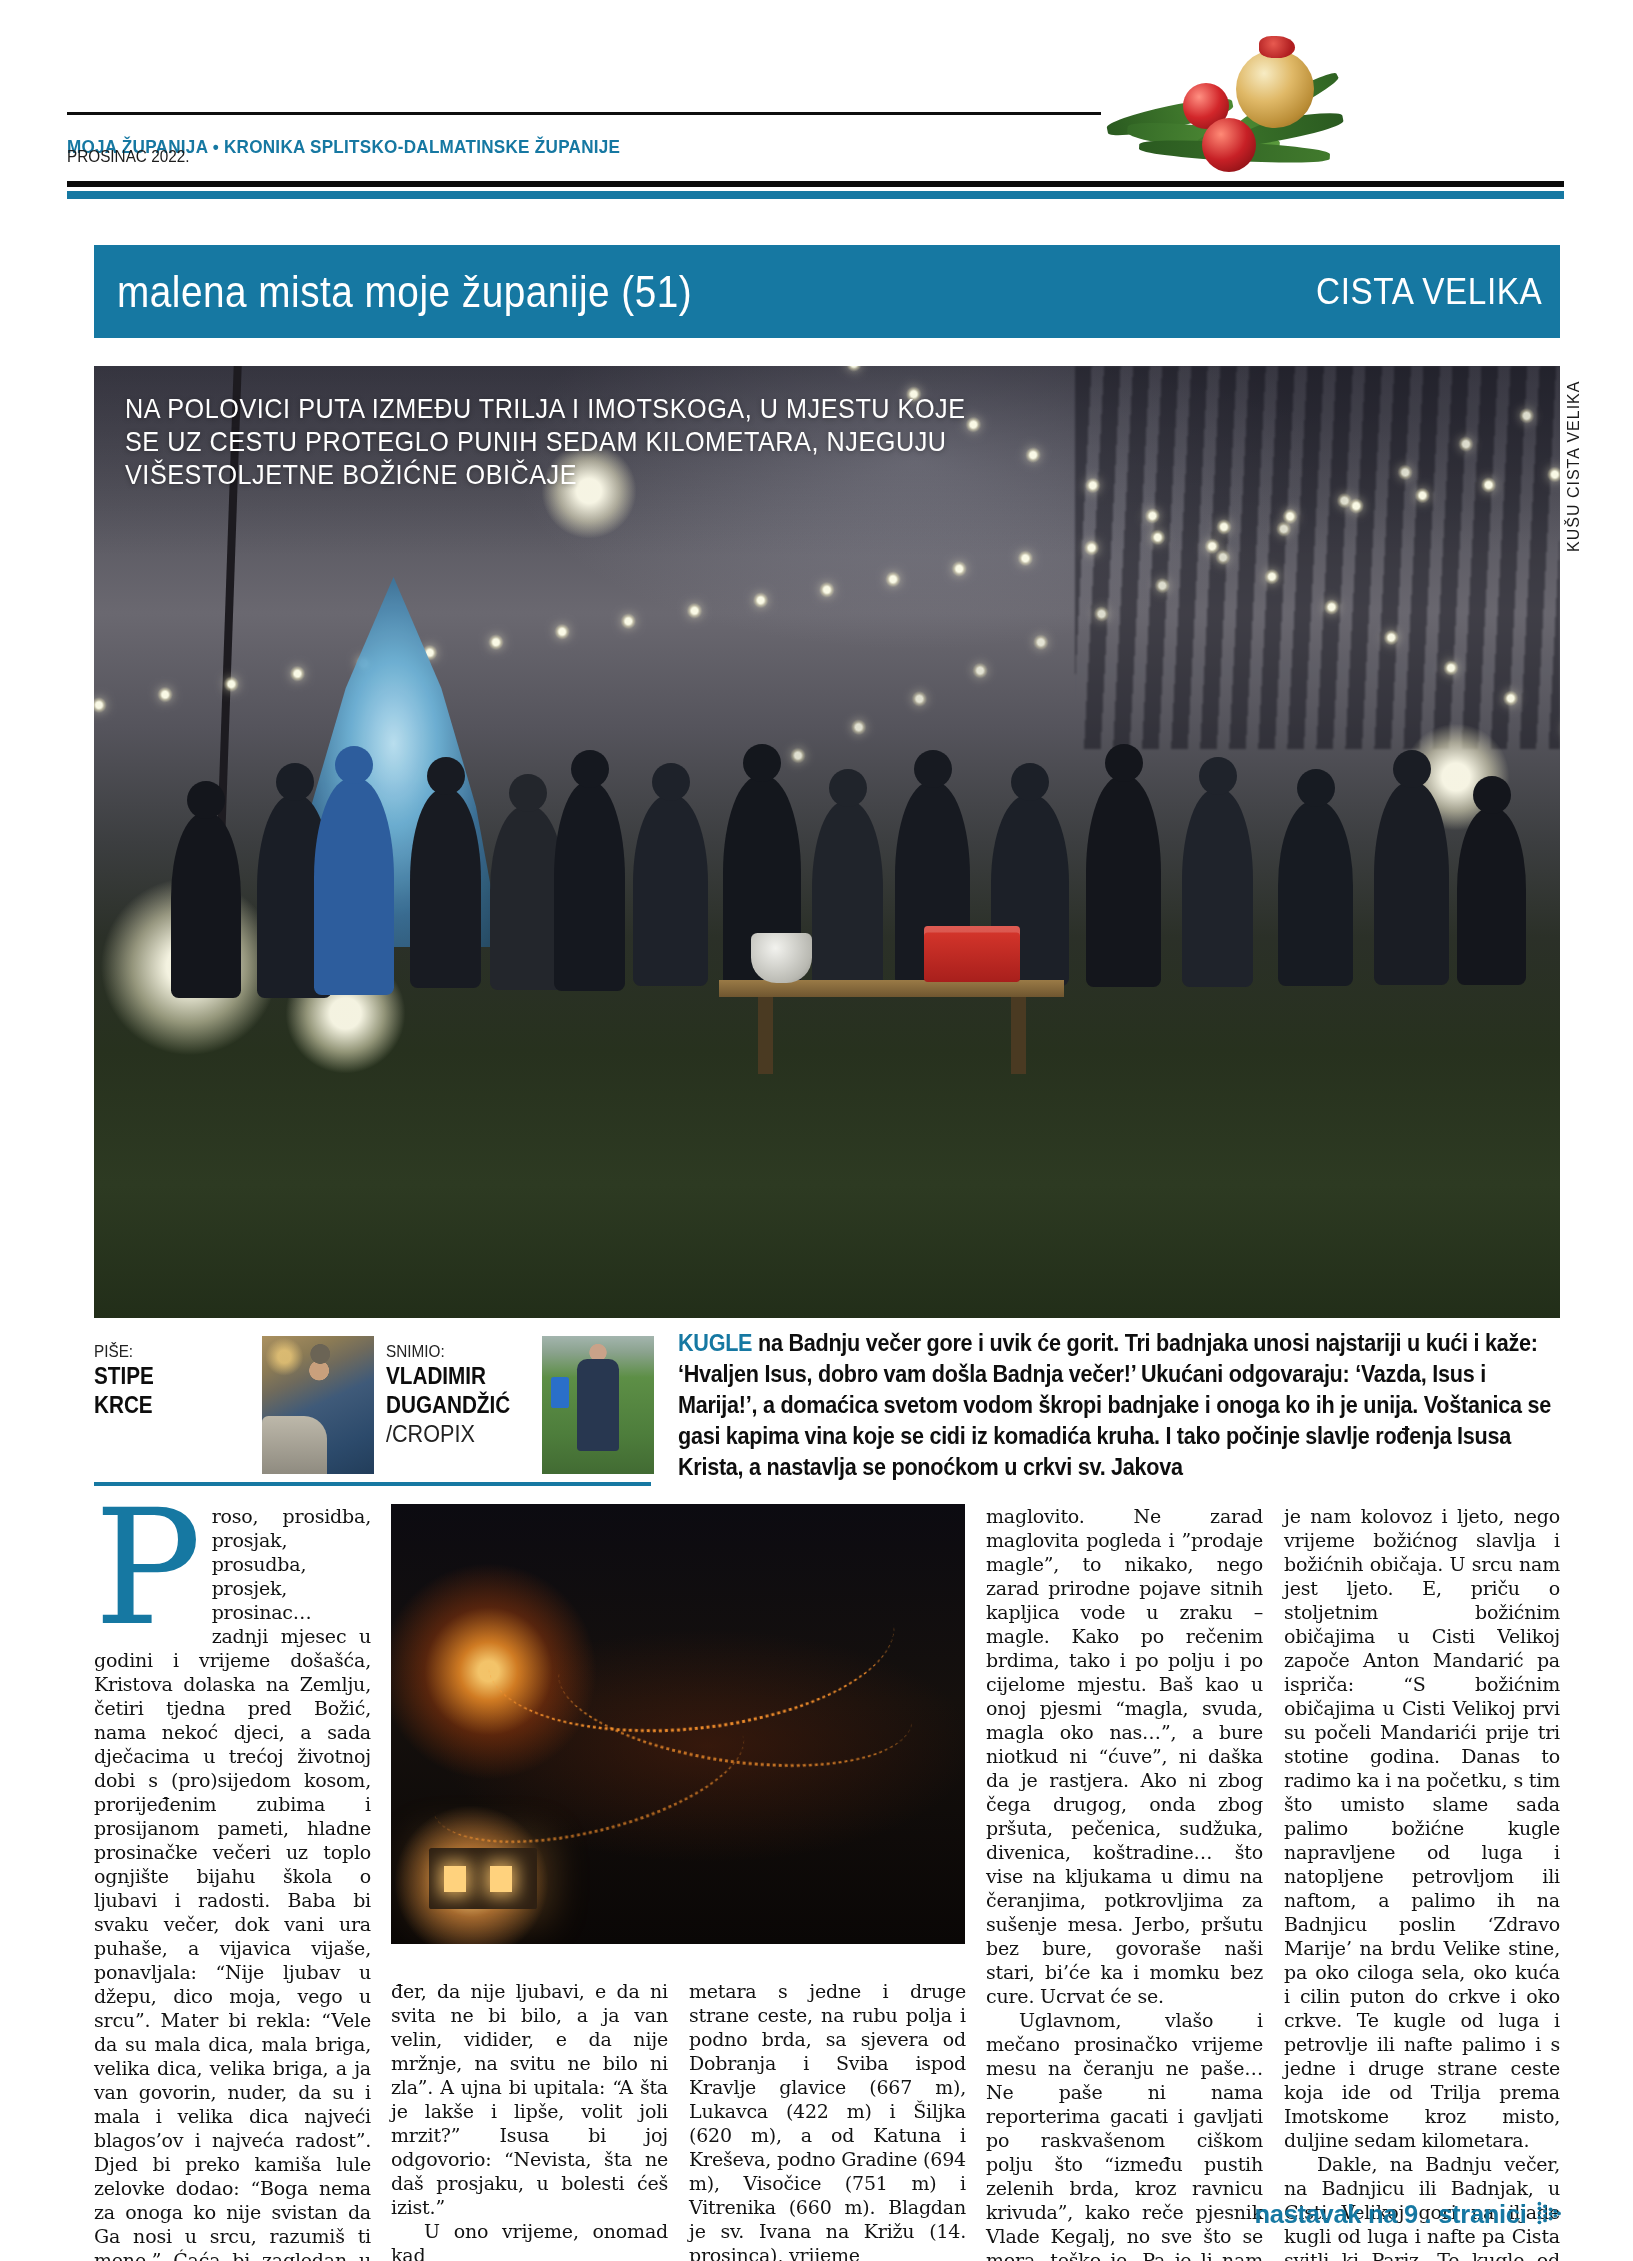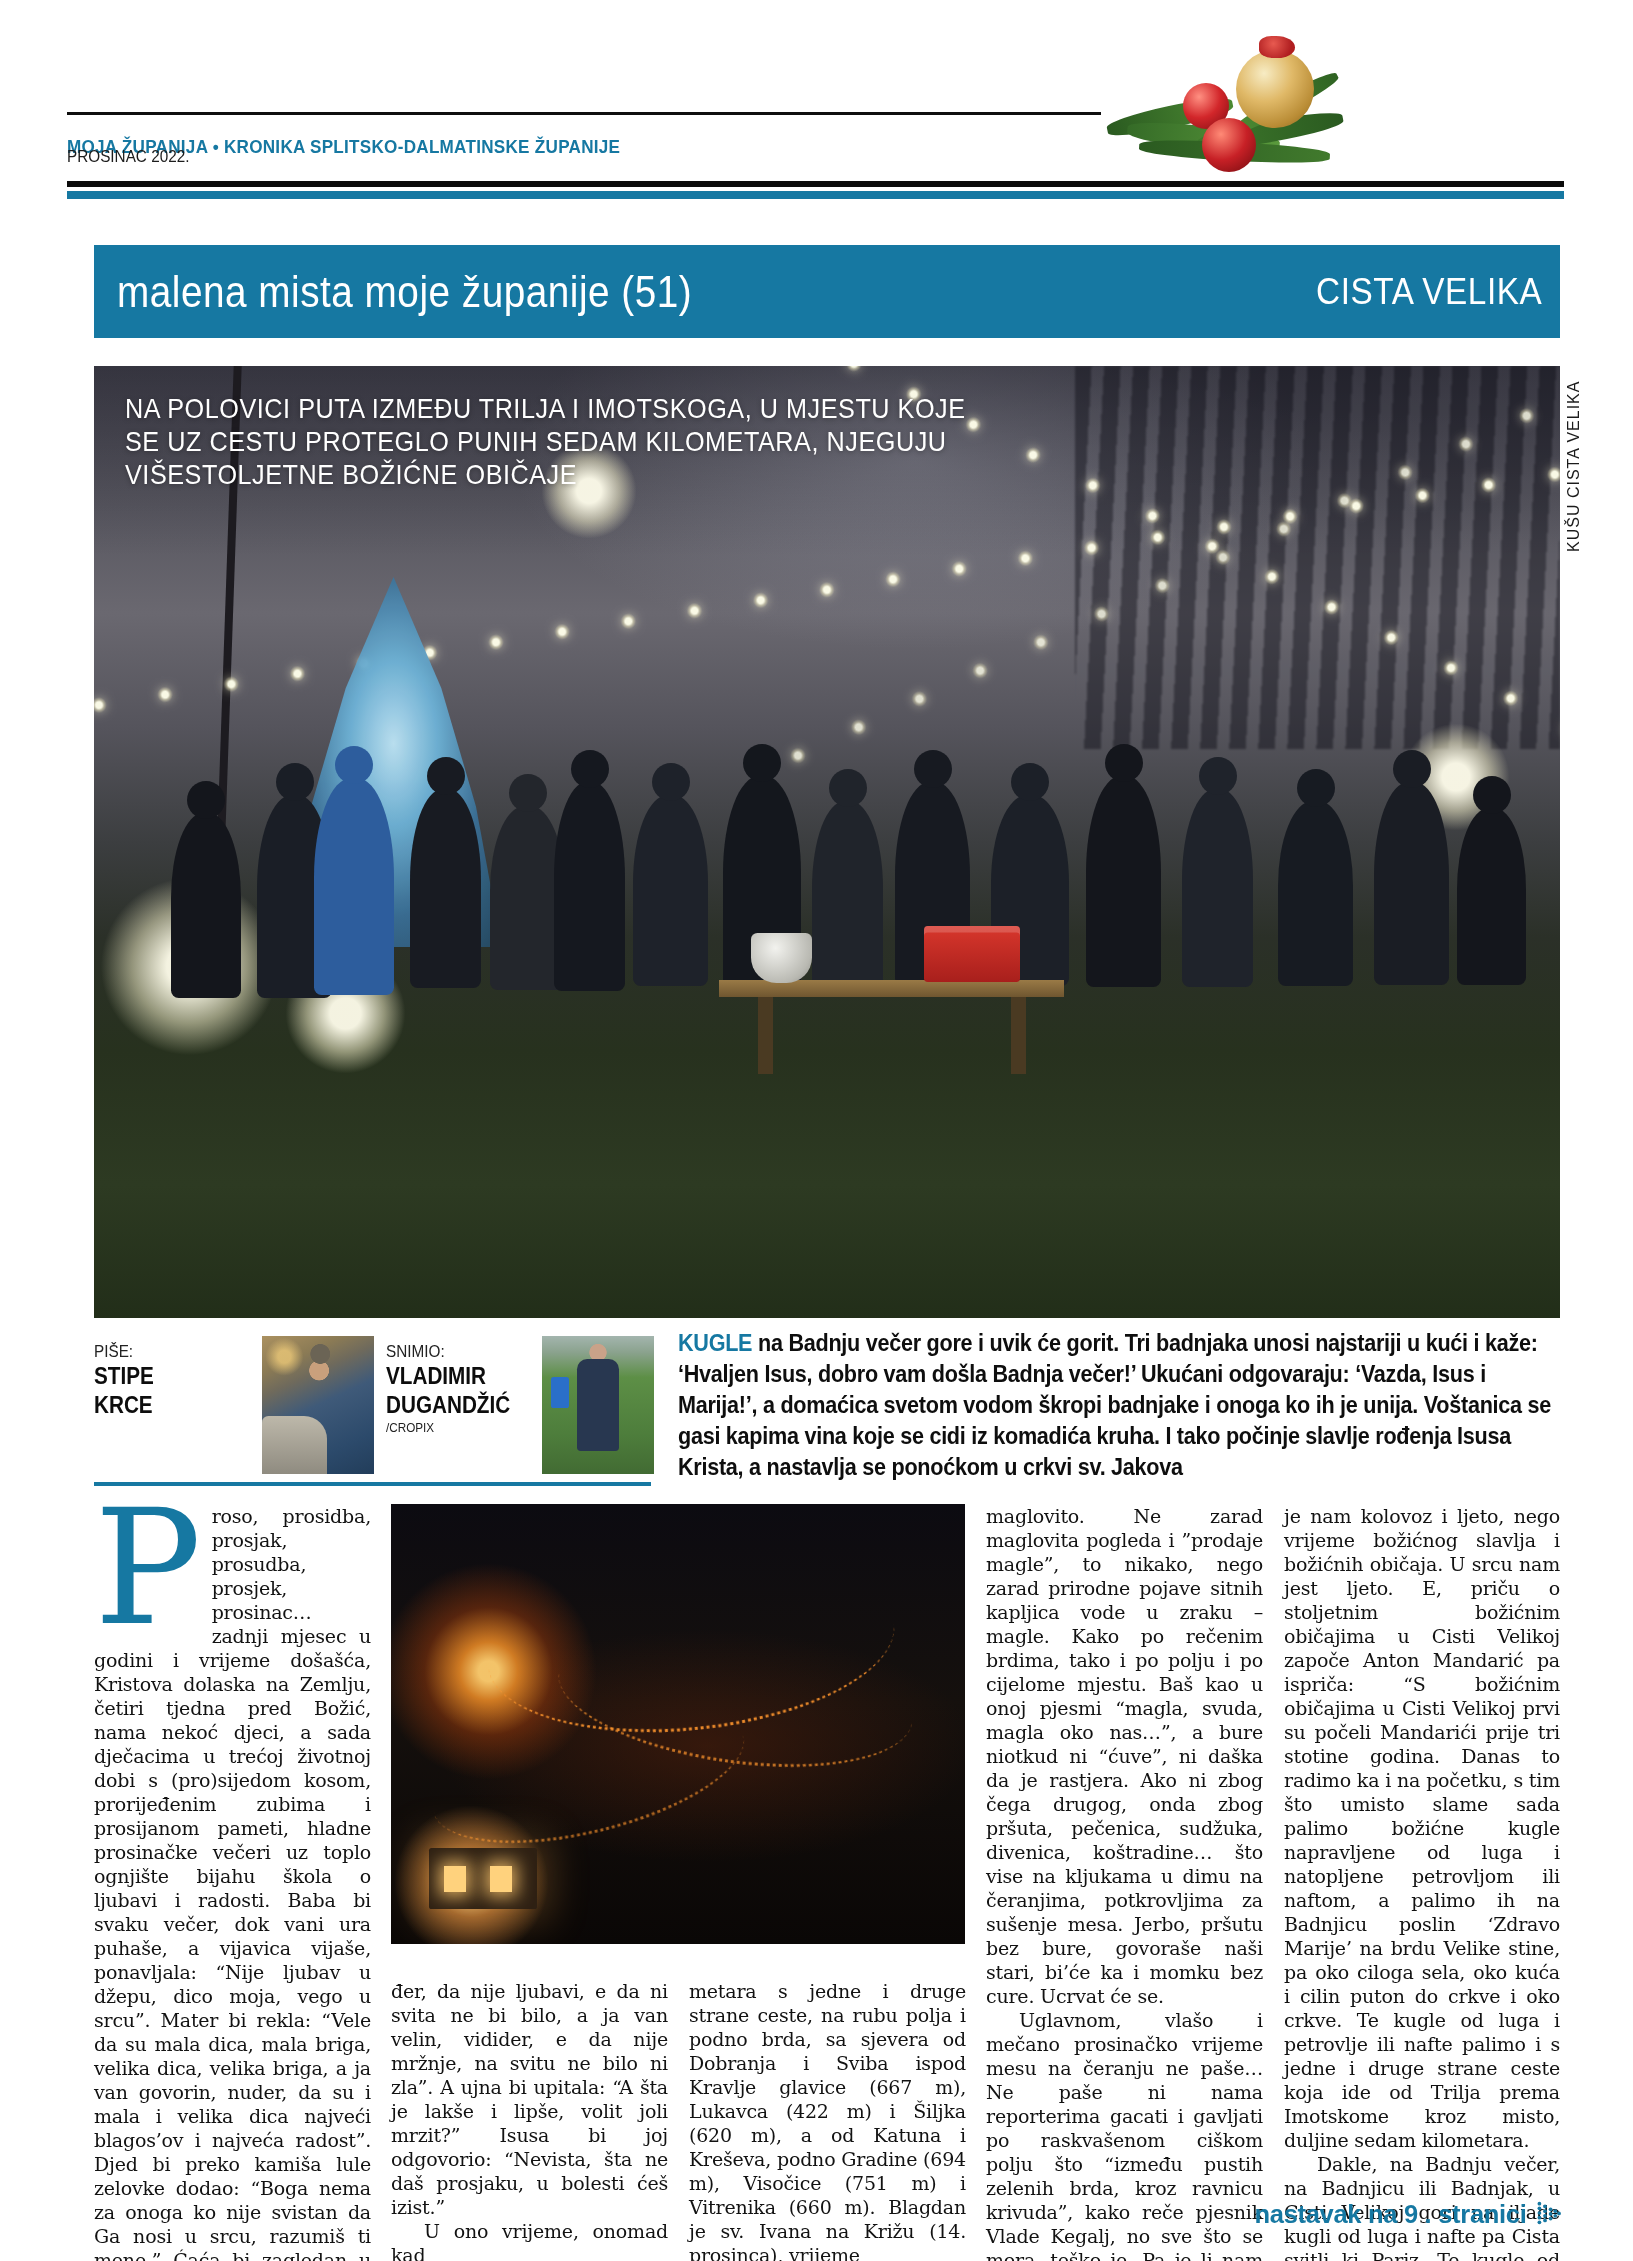--- a/index.html
+++ b/index.html
@@ -63,21 +63,21 @@
         transform:scaleX(.97);transform-origin:0 0;white-space:nowrap;text-shadow:0 2.6px 11.5px rgba(0,0,0,.55);}
 
   .credit-vert{left:1565px;top:367px;width:23px;height:185px;writing-mode:vertical-rl;transform:rotate(180deg);
         font-size:16px;letter-spacing:1px;color:#1b1b1b;white-space:nowrap;}
 
   
   .byline-label{font-size:17px;color:#222;}
   .byline-name{font-size:23px;font-weight:bold;line-height:29px;color:#0d0d0d;}
   .writer-block{left:94px;top:1342px;}
   .photographer-block{left:386px;top:1342px;}
-  .agency{font-size:13px;font-weight:normal;color:#222;}
+  .agency{font-size:24px;font-weight:normal;color:#222;}
   .byline-photo{width:112px;height:138px;overflow:hidden;}
   .writer-photo{left:262px;top:1336px;background:
         radial-gradient(circle at 52% 13%, #6b6455 0 9.6px, transparent 10.2px),
         radial-gradient(circle at 51% 25%, #c9a07c 0 9.6px, transparent 10.2px),
         radial-gradient(circle at 20% 15%, rgba(235,200,120,.8) 0 6.4px, transparent 19px),
         linear-gradient(155deg,#ab9160 0%,#8a7a55 20%,#6f6a5c 32%,#3f5a79 50%,#2c4a6b 78%,#223d5a 100%);}
   .writer-photo::after{content:"";position:absolute;left:0;bottom:0;width:58%;height:42%;
         background:linear-gradient(180deg,#bdb8aa,#8f8b80);border-radius:6.4px 23px 0 0;}
   .photographer-photo{left:542px;top:1336px;background:
         radial-gradient(circle at 50% 12%, #c9a289 0 8.3px, transparent 9px),

